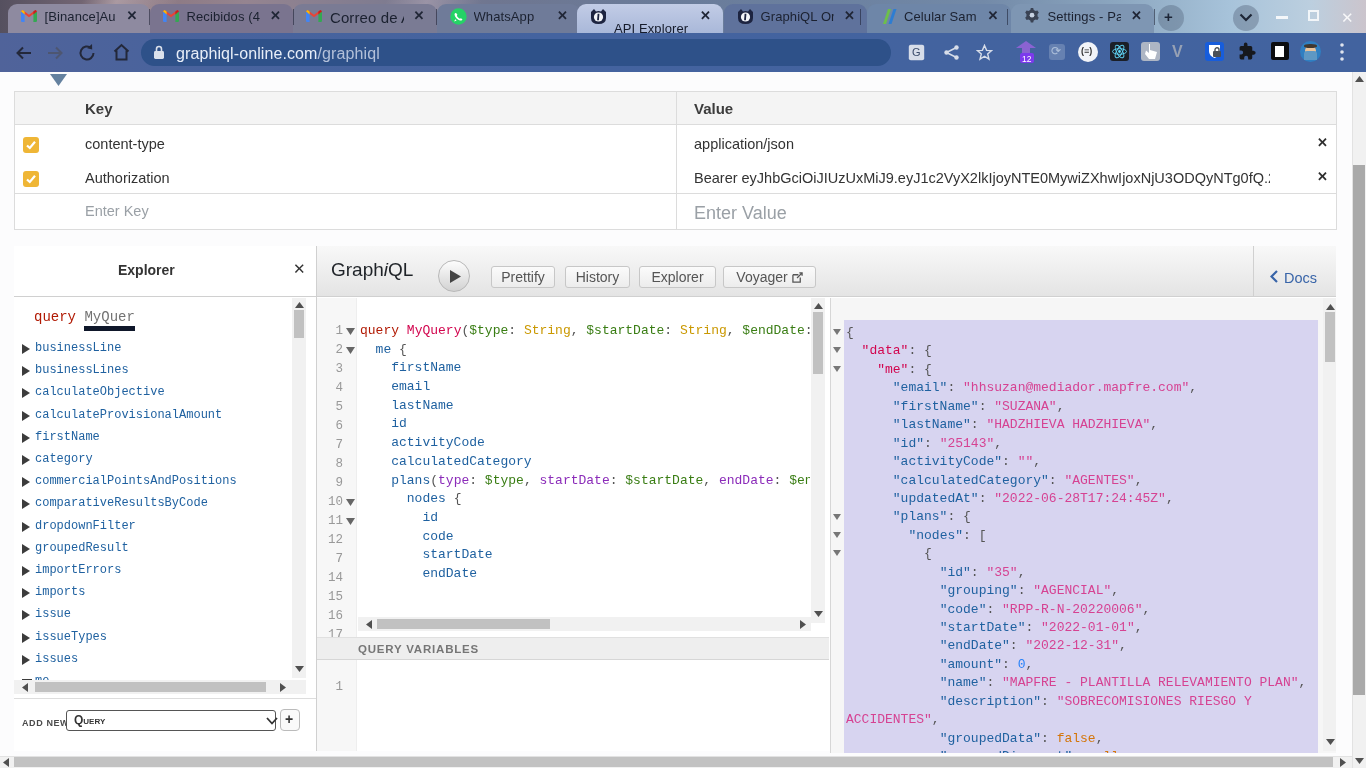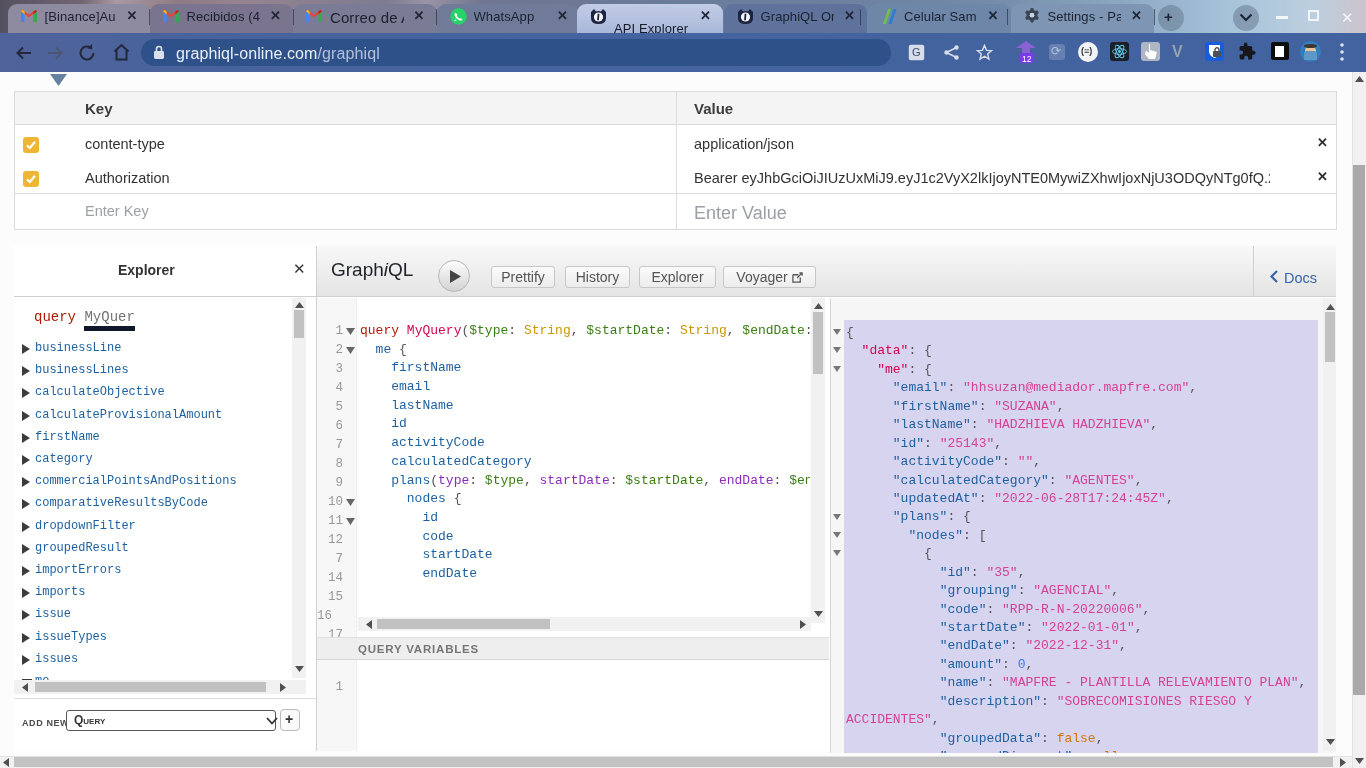--- a/index.html
+++ b/index.html
@@ -340,21 +340,21 @@
           <path d="M0 0 H9 L4.5 7 Z" fill="#666"></path>
         </svg>
         <div class="abs mono cmline" style="left:0;top:214.0px;width:26px;text-align:right;color:#999;font-size:12.5px">11</div>
         <svg class="abs" style="left:29px;top:220.0px" width="9" height="7" viewBox="0 0 9 7">
           <path d="M0 0 H9 L4.5 7 Z" fill="#666"></path>
         </svg>
         <div class="abs mono cmline" style="left:0;top:233.0px;width:26px;text-align:right;color:#999;font-size:12.5px">12</div>
         <div class="abs mono cmline" style="left:0;top:252.0px;width:26px;text-align:right;color:#999;font-size:12.5px">7</div>
         <div class="abs mono cmline" style="left:0;top:271.0px;width:26px;text-align:right;color:#999;font-size:12.5px">14</div>
         <div class="abs mono cmline" style="left:0;top:290.0px;width:26px;text-align:right;color:#999;font-size:12.5px">15</div>
-        <div class="abs mono cmline" style="left:0;top:309.0px;width:26px;color:#999;font-size:12.5px">16</div>
+        <div class="abs mono cmline" style="left:0;top:309.0px;width:26px;text-align:right;color:#999;font-size:12.5px">16</div>
         <div class="abs mono cmline" style="left:0;top:328.0px;width:26px;text-align:right;color:#999;font-size:12.5px">17</div>
         <div class="abs" style="left:43px;top:24px;width:450px;overflow:hidden">
           <div class="mono cmline" style="color:#555"><span style="color:#B11A04">query</span> <span style="color:#D2054E">MyQuery</span><span style="color:#555555">(</span><span style="color:#397D13">$type</span><span style="color:#555555">: </span><span style="color:#CA9800">String</span><span style="color:#555555">, </span><span style="color:#397D13">$startDate</span><span style="color:#555555">: </span><span style="color:#CA9800">String</span><span style="color:#555555">, </span><span style="color:#397D13">$endDate</span><span style="color:#555555">: </span></div>
           <div class="mono cmline" style="color:#555"><span style="color:#1F61A0">  me</span><span style="color:#555555"> {</span></div>
           <div class="mono cmline" style="color:#555"><span style="color:#1F61A0">    firstName</span></div>
           <div class="mono cmline" style="color:#555"><span style="color:#1F61A0">    email</span></div>
           <div class="mono cmline" style="color:#555"><span style="color:#1F61A0">    lastName</span></div>
           <div class="mono cmline" style="color:#555"><span style="color:#1F61A0">    id</span></div>
           <div class="mono cmline" style="color:#555"><span style="color:#1F61A0">    activityCode</span></div>
           <div class="mono cmline" style="color:#555"><span style="color:#1F61A0">    calculatedCategory</span></div>

